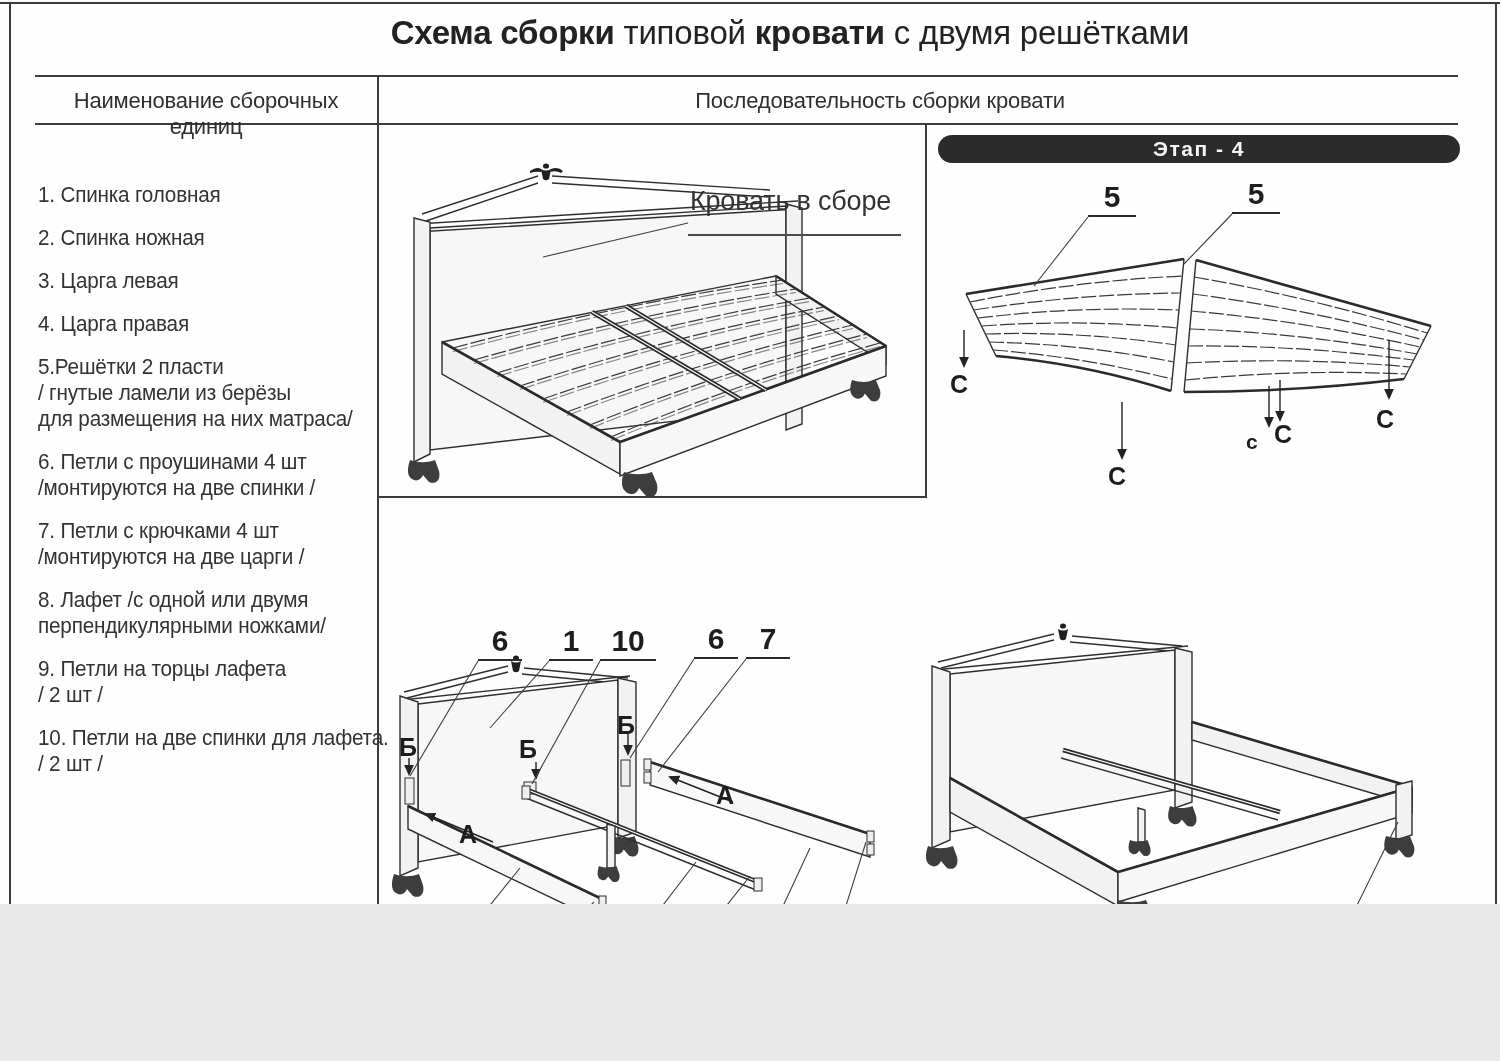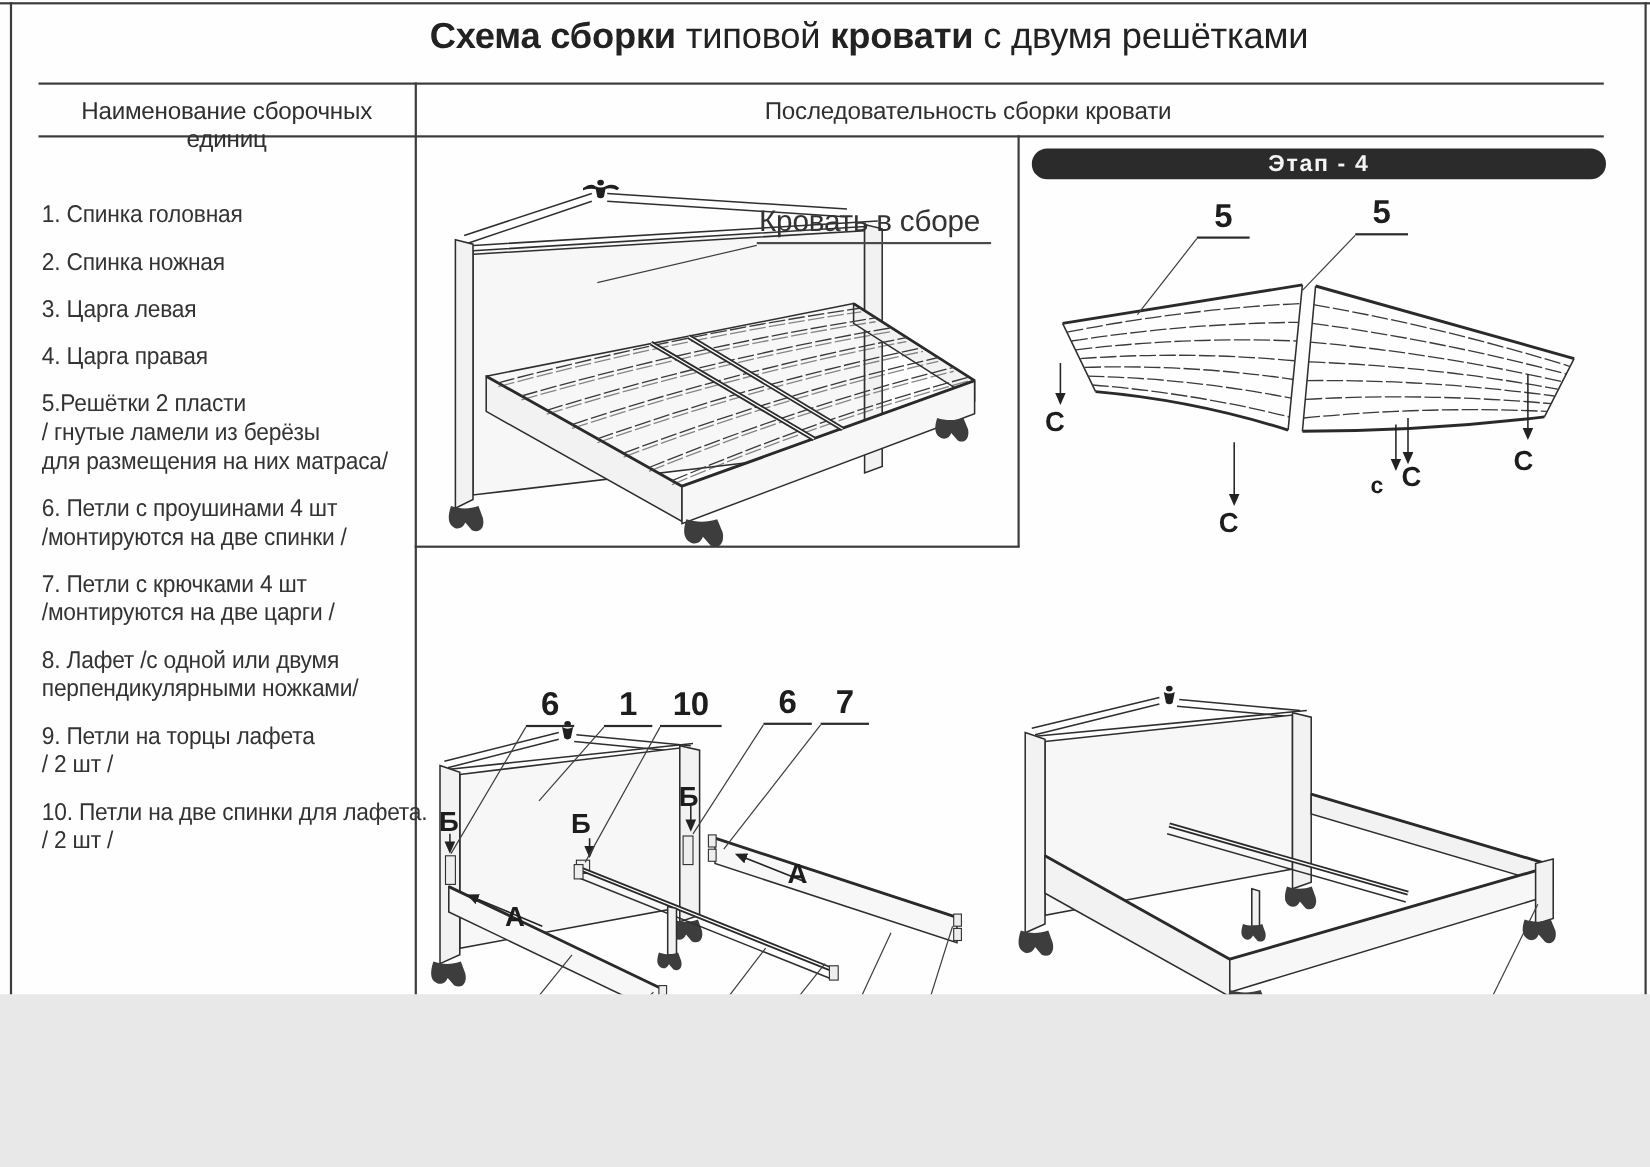--- a/index.html
+++ b/index.html
@@ -8,21 +8,21 @@
   .hline,.vline{position:absolute;background:#3c3c3c;}
   .title{position:absolute;top:14px;left:120px;right:40px;text-align:center;
          font-size:33px;font-weight:400;color:#222;}
   .title b{font-weight:700;}
   .colhead{position:absolute;font-size:22px;color:#2f2f2f;text-align:center;}
   .parts{position:absolute;left:38px;top:182px;width:360px;font-size:22px;line-height:26px;
          transform:scaleX(.94);transform-origin:left top;color:#333;}
   .parts .item{margin-bottom:17px;white-space:nowrap;}
   .parts .item span{display:block;}
   .caption{position:absolute;left:688px;top:186px;font-size:27px;color:#333;white-space:nowrap;
-           border-bottom:2px solid #4a4a4a;padding:0 10px 3px 2px;}
+           border-bottom:2px solid #4a4a4a;padding:0 10px 17px 2px;}
   .banner{position:absolute;background:#2b2b2b;color:#f4f4f4;border-radius:17px;
           display:flex;align-items:center;justify-content:center;
           font-weight:700;font-size:21px;letter-spacing:1.5px;}
   .instr{position:absolute;left:398px;top:504px;width:1075px;font-size:21px;line-height:26px;color:#2c2c2c;}
   .instr .line{margin-bottom:3px;white-space:nowrap;}
   .instr b{font-weight:700;font-size:22px;}
   .numlab{position:absolute;font-weight:700;font-size:30px;line-height:1;text-align:center;
           color:#1d1d1d;border-bottom:2px solid #2a2a2a;padding-bottom:3px;}
   .letter{position:absolute;font-weight:700;font-size:25px;line-height:1;color:#1d1d1d;}
   .letter.small{font-size:21px;}

